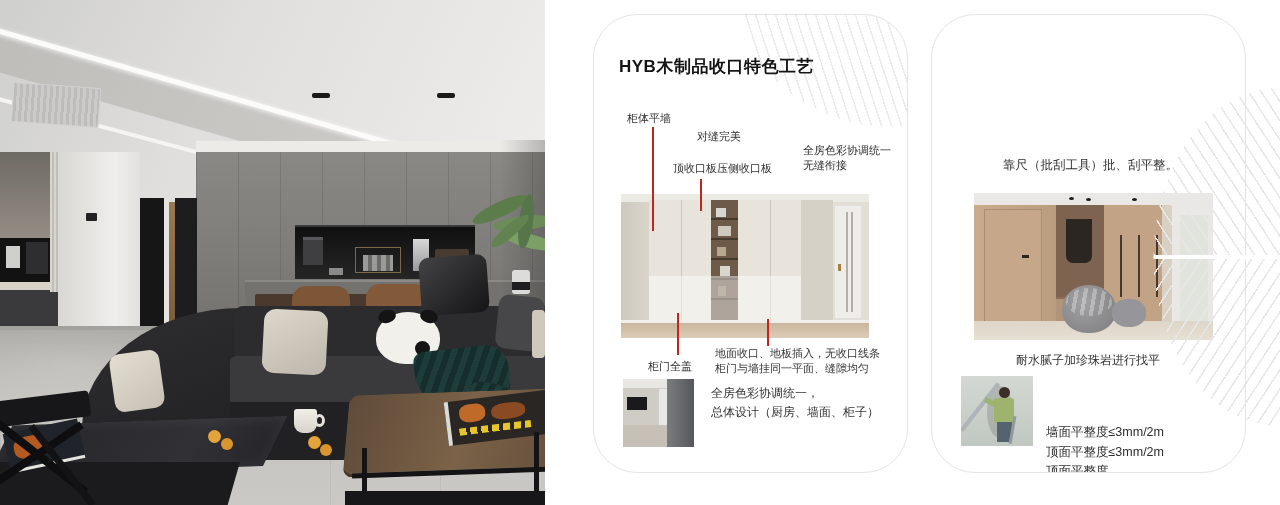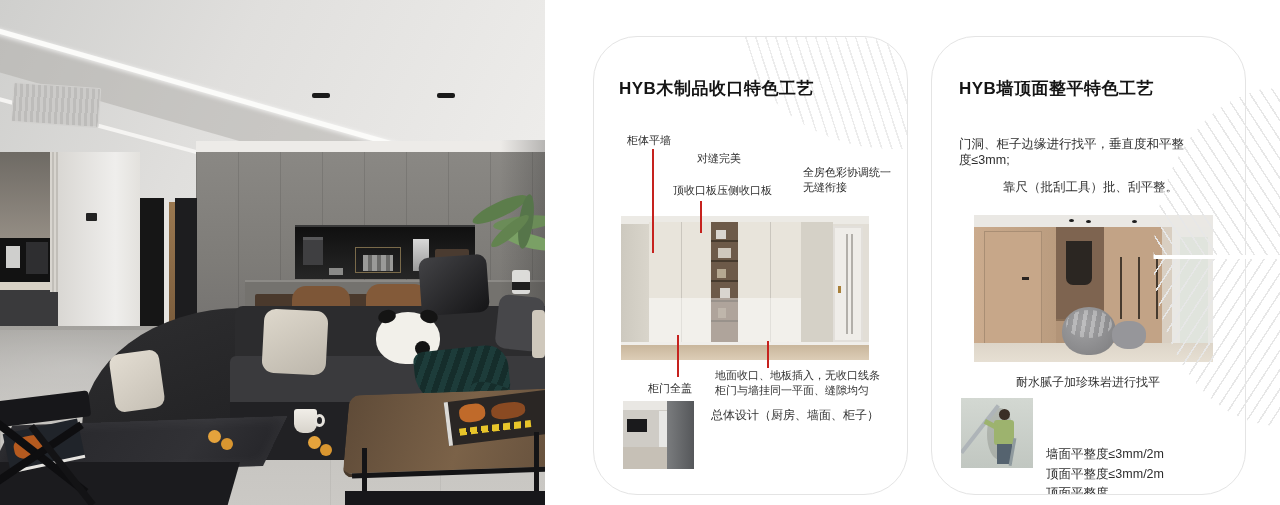--- a/index.html
+++ b/index.html
@@ -3,21 +3,21 @@
 <meta charset="utf-8">
 <style>
   html,body{margin:0;padding:0;background:#ffffff;}
   #stage{position:relative;width:1280px;height:505px;overflow:hidden;background:#ffffff;
          font-family:"Liberation Sans","DejaVu Sans",sans-serif;}
   #stage div{box-sizing:border-box;}
   
   #photo{position:absolute;left:0;top:0;width:545px;height:505px;overflow:hidden;background:#b9b7b3;}
   #photo div{position:absolute;}
   
-  .card{position:absolute;top:36px;width:315px;height:459px;background:#ffffff;
+  .card{position:absolute;top:14px;width:315px;height:459px;background:#ffffff;
         border:1.5px solid #e4e4e4;border-radius:44px;overflow:hidden;z-index:2;}
   .card-title{position:absolute;font-size:17px;font-weight:bold;color:#151515;
               letter-spacing:0.5px;white-space:nowrap;z-index:3;}
   .lbl{position:absolute;font-size:11px;color:#2f2f2f;white-space:nowrap;z-index:4;}
   .red-line{position:absolute;width:2px;background:#c6221e;z-index:5;}
   .note{position:absolute;font-size:11px;color:#333333;line-height:14.5px;white-space:nowrap;z-index:4;}
   .note-lg{position:absolute;font-size:12px;color:#333333;line-height:18.5px;white-space:nowrap;z-index:4;}
   .para{position:absolute;font-size:12.5px;color:#2e2e2e;line-height:15.5px;white-space:nowrap;z-index:4;}
   .caption{position:absolute;font-size:12px;color:#2e2e2e;white-space:nowrap;z-index:4;}
   .specs{position:absolute;font-size:12.5px;color:#2e2e2e;line-height:19.5px;white-space:nowrap;z-index:4;}
@@ -202,30 +202,26 @@
     </div>
 
     <div class="inner-img" id="thumb1" style="left:29px;top:364px;width:71px;height:68px;background:#cfccc6;">
       <div style="left:0;top:0;width:71px;height:9px;background:#e9e7e3;"></div>
       <div style="left:4px;top:18px;width:20px;height:13px;background:#1a1a1c;"></div>
       <div style="left:36px;top:10px;width:9px;height:40px;background:#e8e8e6;"></div>
       <div style="left:44px;top:0;width:27px;height:68px;background:linear-gradient(90deg,#7a7c7e,#55575a);"></div>
       <div style="left:0;top:46px;width:44px;height:22px;background:#c6c0b6;"></div>
     </div>
     <div class="note-lg" style="left:117px;top:369px;">
+      <div>全房色彩协调统一，</div>
       <div>总体设计（厨房、墙面、柜子）</div>
     </div>
   </div>
 
   <div class="card" id="card2" style="left:931px;">
-    <div class="card-title" style="left:27px;top:40px;">HYB墙顶面整平特色工艺</div>
-    <div class="para" style="left:27px;top:100px;">
-      <div>门洞、柜子边缘进行找平，垂直度和平整</div>
-      <div>度≤3mm;</div>
-    </div>
     <div class="para" style="left:71px;top:143px;">
       <div>靠尺（批刮工具）批、刮平整。</div>
     </div>
 
     <div class="inner-img" id="img2" style="left:42px;top:178px;width:239px;height:147px;background:#ded6c9;">
       <div style="left:0;top:0;width:239px;height:12px;background:#eae8e4;"></div>
       <div style="left:95px;top:4px;width:5px;height:3px;background:#1c1c1c;border-radius:50%;"></div>
       <div style="left:112px;top:5px;width:5px;height:3px;background:#1c1c1c;border-radius:50%;"></div>
       <div style="left:158px;top:5px;width:5px;height:3px;background:#1c1c1c;border-radius:50%;"></div>
       <div style="left:0;top:12px;width:82px;height:135px;background:linear-gradient(90deg,#cbab8d,#ba9c7f);"></div>

